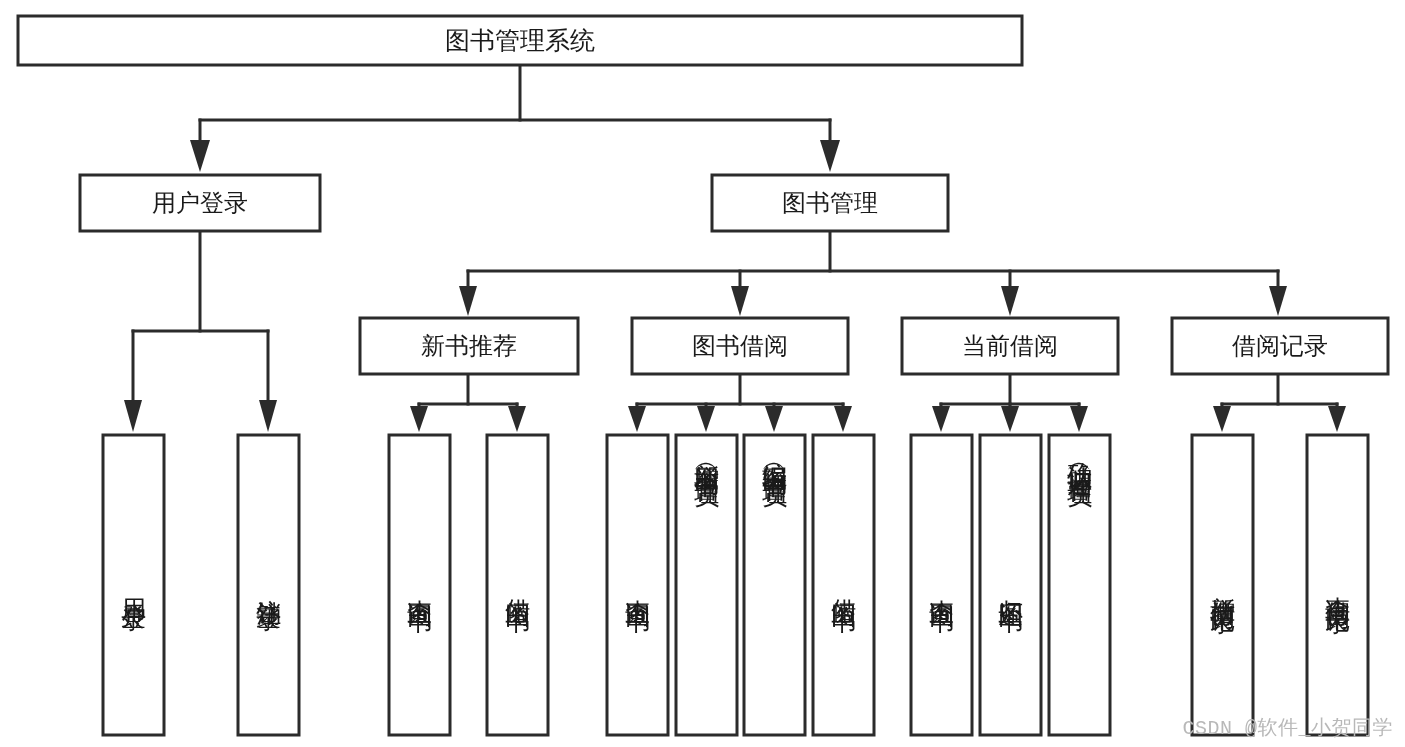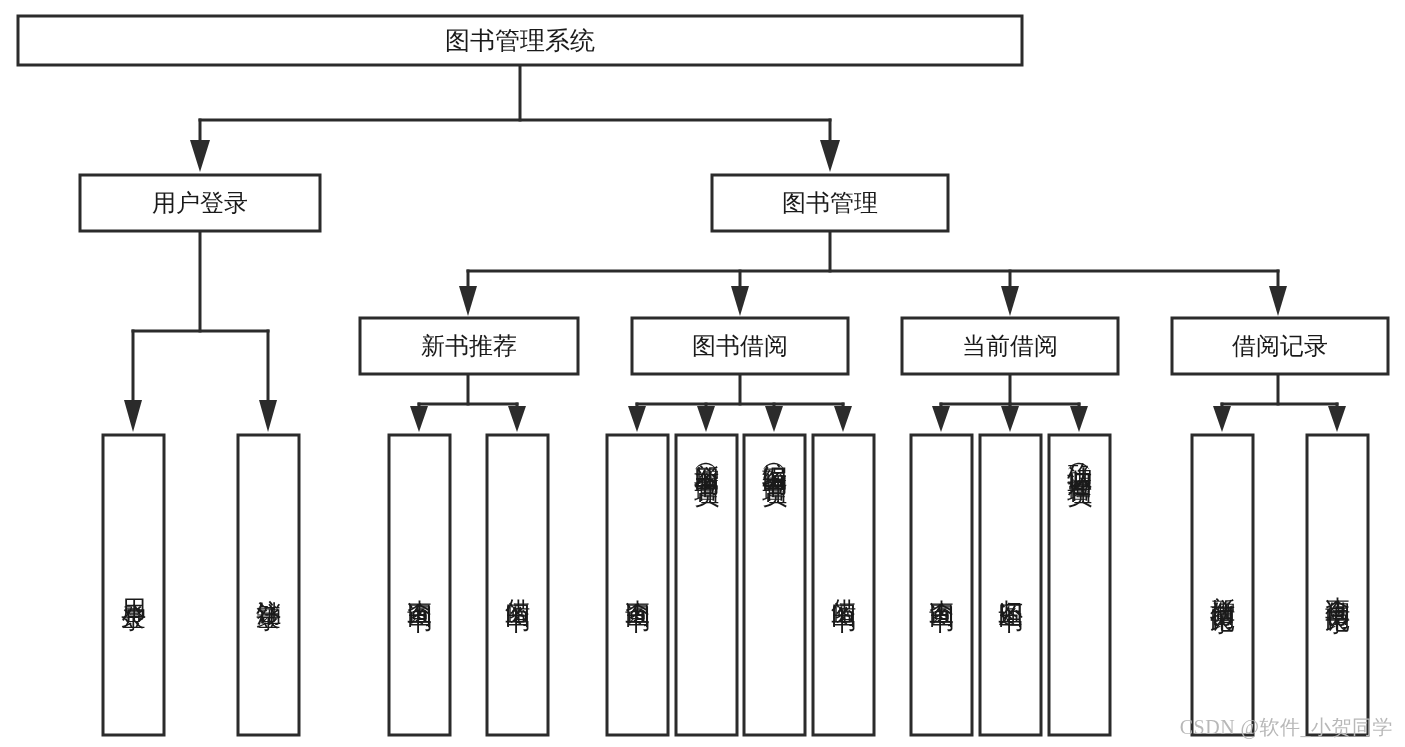--- a/index.html
+++ b/index.html
@@ -69,21 +69,21 @@
     line-height: 1.18;
     letter-spacing: 3px;
     color: #1a1a1a;
     white-space: nowrap;
     text-align: center;
   }
   .watermark {
     position: absolute;
     right: 12px;
     bottom: 6px;
-    font-family: Liberation Serif, serif;
+    font-family: Liberation Mono, monospace;
     font-size: 20px;
     color: #b8b8b8;
     white-space: nowrap;
     letter-spacing: 0.5px;
   }
 </style>
 </head>
 <body>
 
 <div id="diagram-root">

